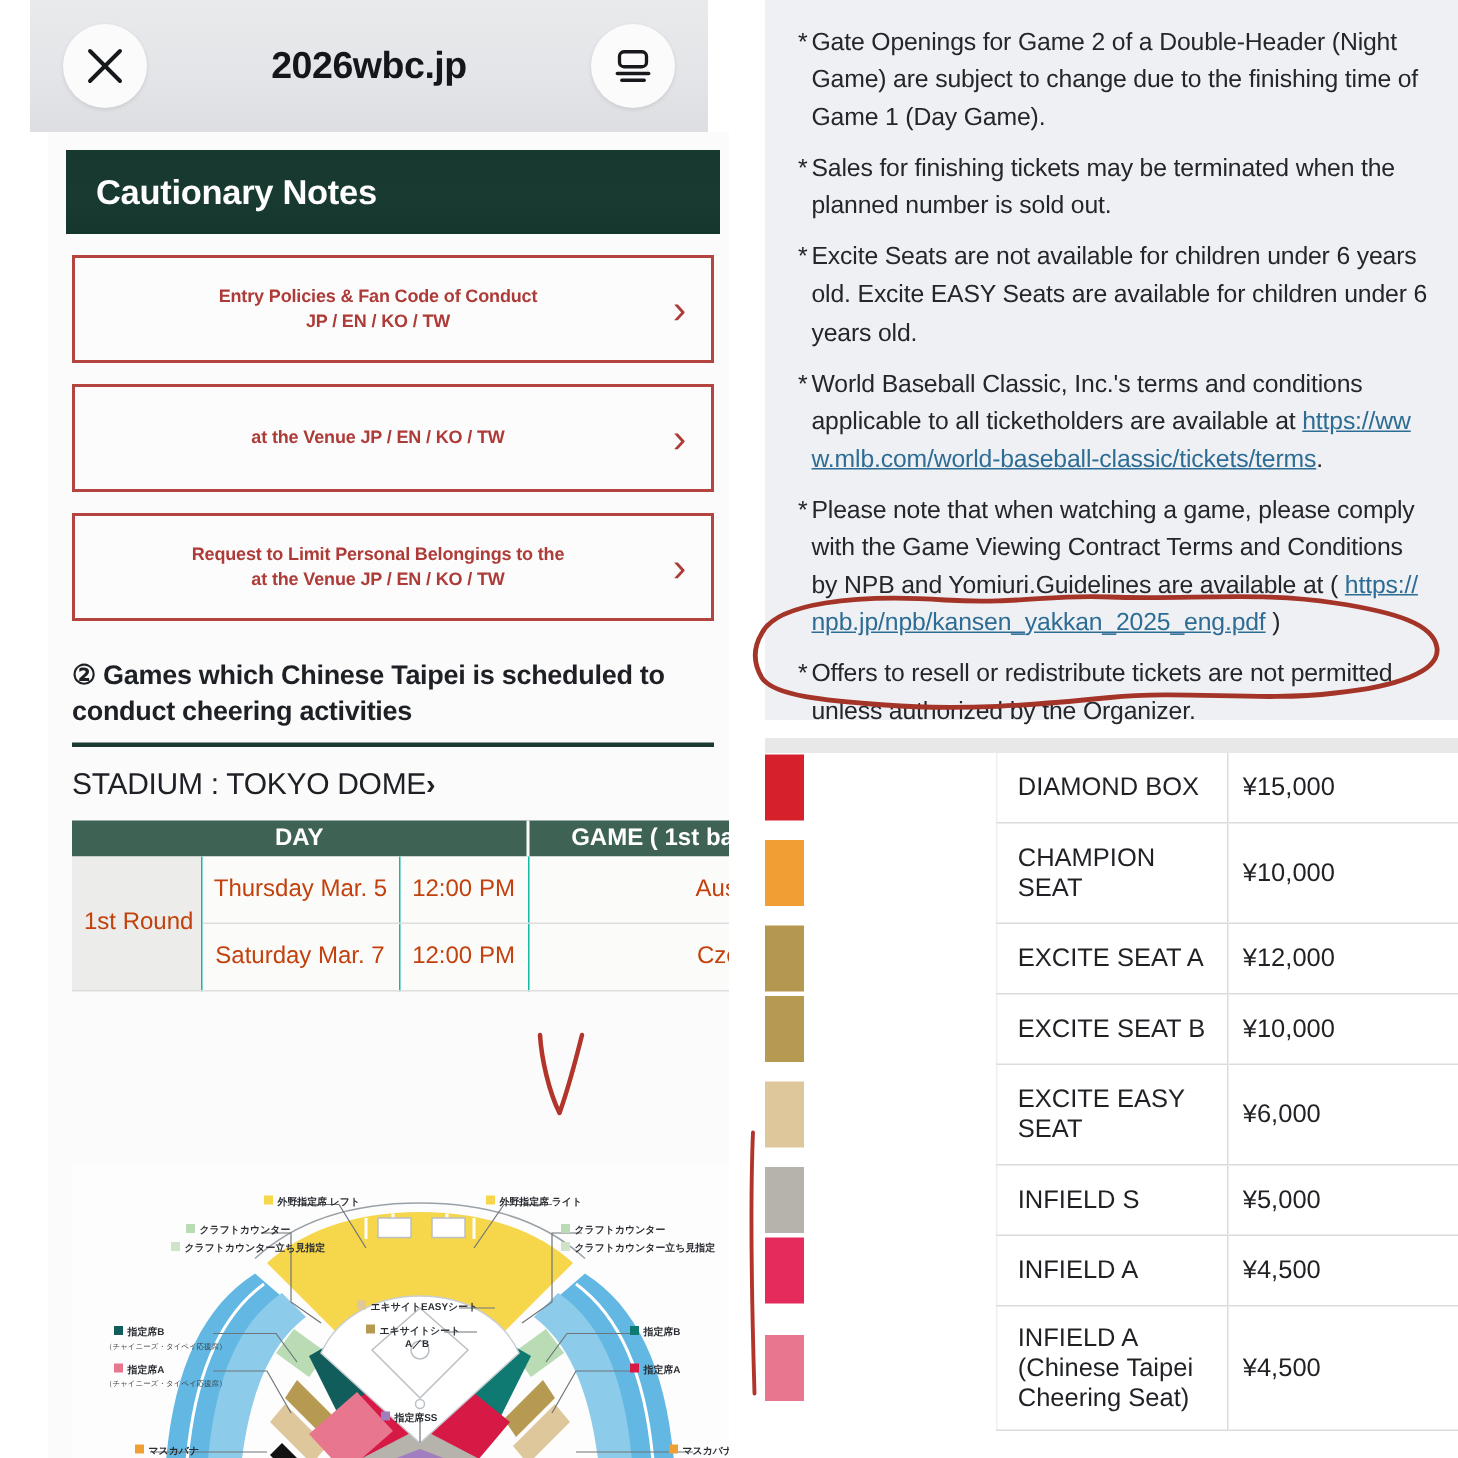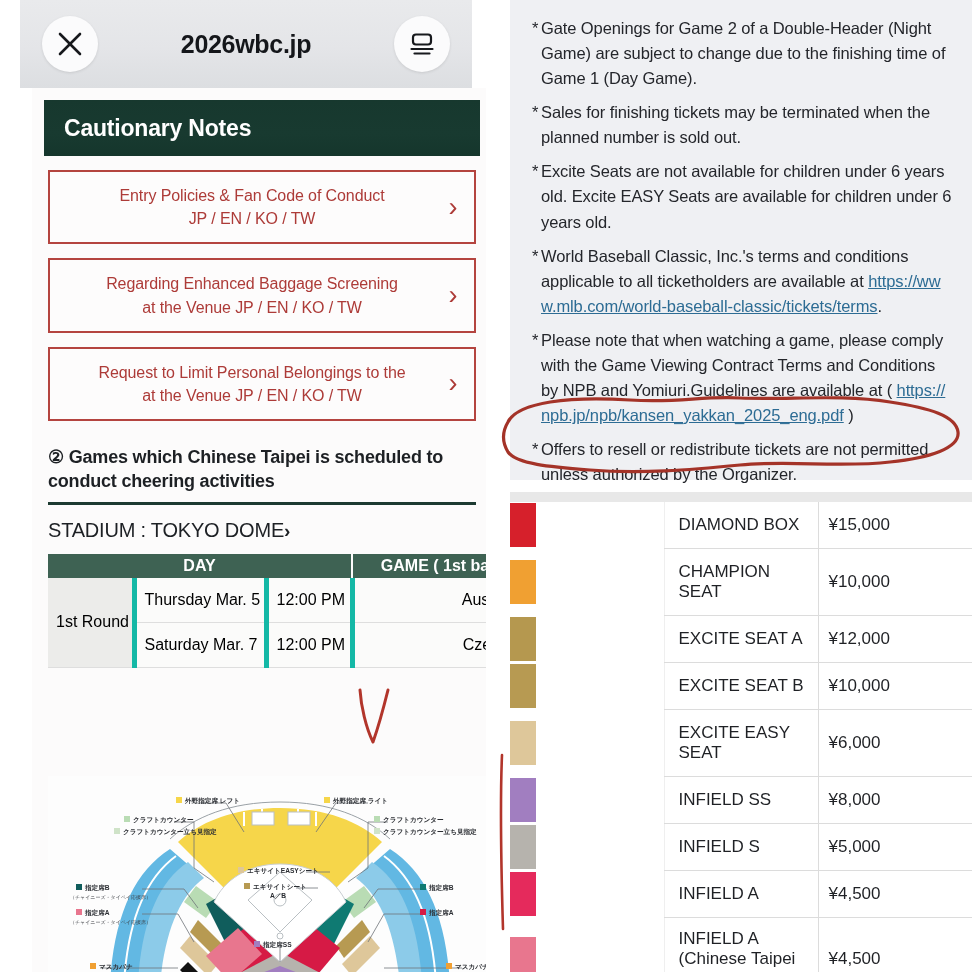--- a/index.html
+++ b/index.html
@@ -65,21 +65,21 @@
   .note-box {
     margin: 14px 16px 0 16px;
     border: 2.5px solid #b4443f;
     background: #fdfcfc;
     display: flex; align-items: center;
     padding: 12px 8px 12px 14px;
     min-height: 72px;
   }
   .note-box-text { flex: 1 1 auto; text-align: center; }
   .note-box-text .line {
-    color: #ad3b38; font-size: 16px; font-weight: 400; line-height: 1.45;
+    color: #ad3b38; font-size: 12px; font-weight: 700; line-height: 1.45;
     letter-spacing: -0.1px;
   }
   .note-chevron {
     flex: 0 0 auto; width: 26px; color: #ad3b38;
     font-size: 27px; font-weight: 400; text-align: center; line-height: 1;
   }
 
   .section-head {
     margin: 24px 16px 0 16px;
   }
@@ -105,23 +105,23 @@
     font-size: 16px;
   }
   .sched-table th {
     background: #3e6253;
     color: #ffffff; font-weight: 700; font-size: 16px;
     padding: 3px 6px; text-align: center;
     border-right: 2px solid #fcfbfb;
   }
   .sched-table td {
     background: #fbfbfa;
-    color: #000000; padding: 13px 8px;
+    color: #c2410c; padding: 13px 8px;
     border-bottom: 1px solid #dedede;
-    border-right: 5px solid #14b8a6;
+    border-right: 1px solid #14b8a6;
     text-align: center; white-space: nowrap;
   }
   .sched-table td.round-cell {
     background: #ececea; font-weight: 400; text-align: center;
   }
   .sched-table td.game-cell { text-align: right; padding-right: 4px; }
 
   .stadium-map-wrap {
     position: absolute; left: 16px; top: 688px; width: 466px; height: 230px;
   }
@@ -219,21 +219,20 @@
       <div class="note-box">
         <div class="note-box-text">
           <div class="line">Entry Policies &amp; Fan Code of Conduct</div>
           <div class="line">JP / EN / KO / TW</div>
         </div>
         <div class="note-chevron">›</div>
       </div>
 
       <div class="note-box">
         <div class="note-box-text">
-          <div class="line">Regarding Enhanced Baggage Screening</div>
           <div class="line">at the Venue   JP / EN / KO / TW</div>
         </div>
         <div class="note-chevron">›</div>
       </div>
 
       <div class="note-box">
         <div class="note-box-text">
           <div class="line">Request to Limit Personal Belongings to the</div>
           <div class="line">at the Venue   JP / EN / KO / TW</div>
         </div>
@@ -488,27 +487,20 @@
           </tr>
           <tr>
             <td class="sw">
                 <span class="chip" style="background:#dec79a"></span>
               </td>
             <td class="nm">EXCITE EASY SEAT</td>
             <td class="pr">¥6,000</td>
           </tr>
           <tr>
             <td class="sw">
-                <span class="chip" style="background:#a17ec0"></span>
-              </td>
-            <td class="nm">INFIELD SS</td>
-            <td class="pr">¥8,000</td>
-          </tr>
-          <tr>
-            <td class="sw">
                 <span class="chip" style="background:#b6b3ad"></span>
               </td>
             <td class="nm">INFIELD S</td>
             <td class="pr">¥5,000</td>
           </tr>
           <tr>
             <td class="sw">
                 <span class="chip" style="background:#e52a5c"></span>
               </td>
             <td class="nm">INFIELD A</td>

